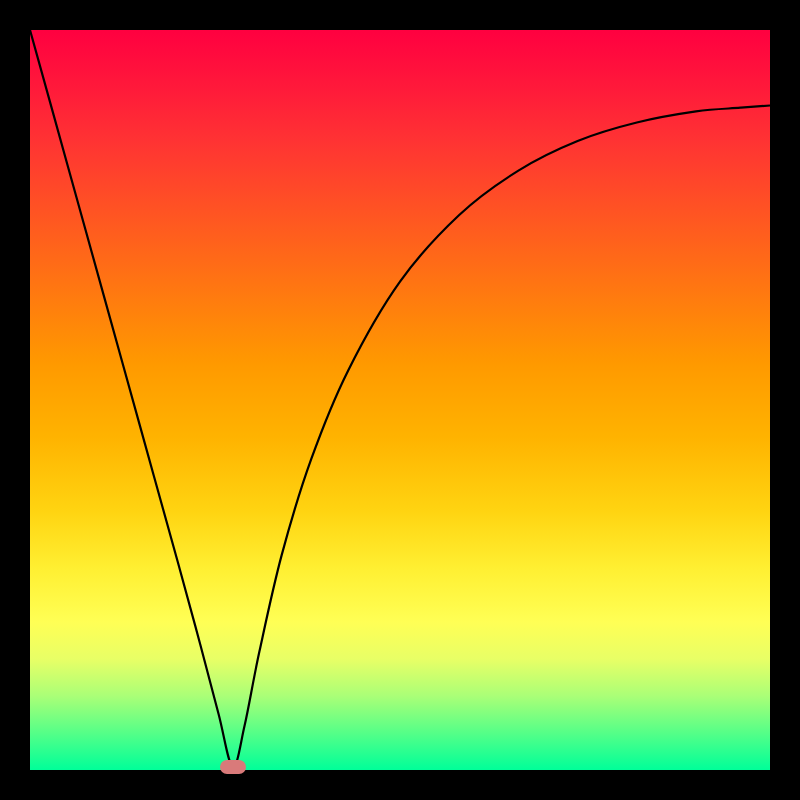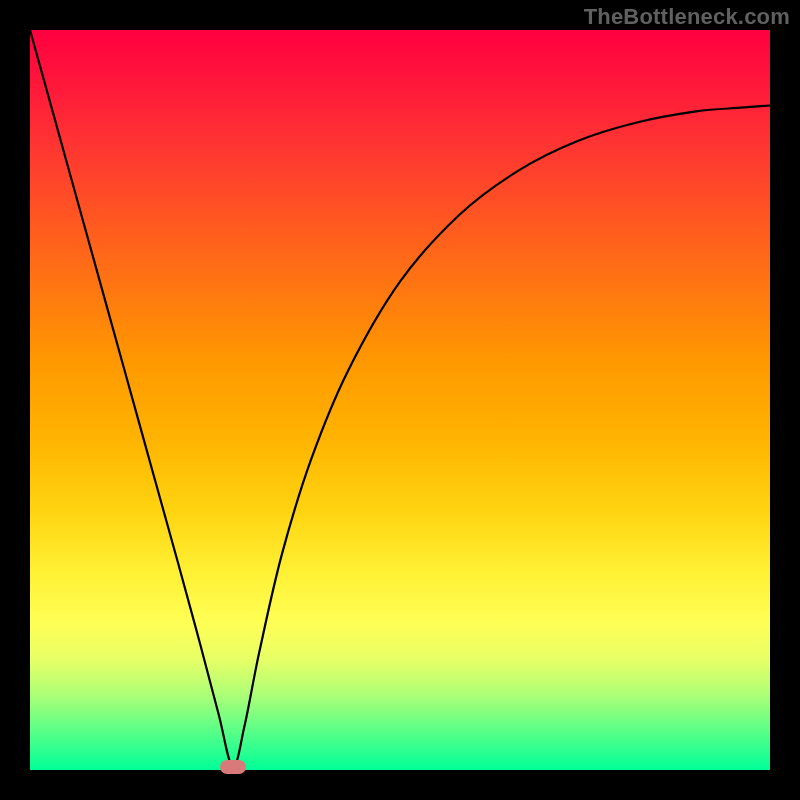--- a/index.html
+++ b/index.html
@@ -53,15 +53,14 @@
 <div class="container">
 
   <div class="plot-area" style="left: 30px; top: 30px; width: 740px; height: 740px;"></div>
 
   <svg class="curve-svg" width="800" height="800">
     <path fill="none" stroke="#000" stroke-width="2.2" d="M 30.0 30.0 C 36.2 52.2, 54.7 118.8, 67.0 163.2 C 79.3 207.6, 91.7 252.0, 104.0 296.4 C 116.3 340.8, 128.7 385.2, 141.0 429.6 C 153.3 474.0, 168.1 527.0, 178.0 562.8 C 187.9 598.6, 193.4 618.9, 200.2 644.2 C 207.0 669.5, 213.3 694.0, 218.7 714.5 C 224.1 735.0, 228.4 765.2, 232.8 767.0 C 237.1 768.9, 240.2 744.8, 244.6 725.6 C 249.0 706.4, 253.2 680.0, 259.4 651.6 C 265.6 623.2, 273.0 587.5, 281.6 555.4 C 290.2 523.3, 300.1 490.0, 311.2 459.2 C 322.3 428.4, 333.4 400.0, 348.2 370.4 C 363.0 340.8, 381.5 307.5, 400.0 281.6 C 418.5 255.7, 439.5 233.5, 459.2 215.0 C 478.9 196.5, 498.7 182.9, 518.4 170.6 C 538.1 158.3, 557.9 149.0, 577.6 141.0 C 597.3 133.0, 617.1 127.4, 636.8 122.5 C 656.5 117.6, 678.7 113.9, 696.0 111.4 C 713.3 108.9, 728.1 108.7, 740.4 107.7 C 752.7 106.7, 765.1 105.8, 770.0 105.5"></path>
   </svg>
 
   <div class="marker" style="left: 219.76px; top: 760.04px; width: 26px; height: 14px;"></div>
 
-  <div class="watermark" style="right: 10px; top: 4px;">TheBottleneck.com</div>
 
 </div>
 
 </body></html>

